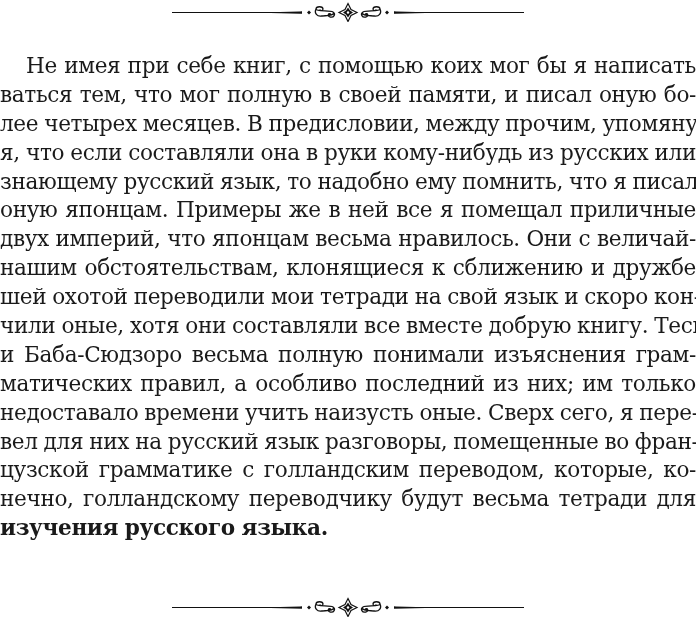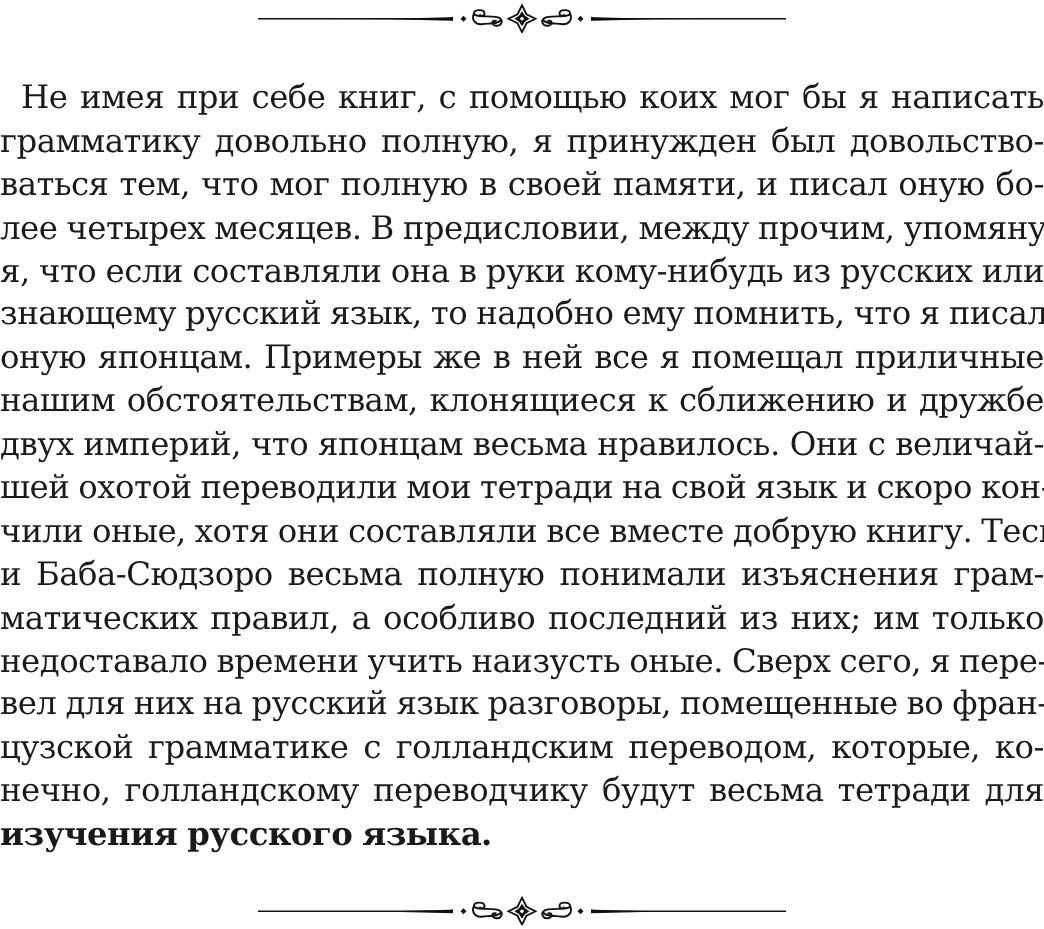--- a/index.html
+++ b/index.html
@@ -34,21 +34,21 @@
       letter-spacing: -0.35px;
       word-spacing: -0.5px;
     }
     .line {
       display: block;
       white-space: nowrap;
       text-align: justify;
       text-align-last: justify;
       height: 28.9px;
     }
-    .line.first { text-indent: 14px; }
+    .line.first { text-indent: 14px; padding-left: 12px; }
     .line.last { text-align-last: left; font-weight: bold; }
   </style>
 </head>
 <body>
 
 <div class="ornament top">
   <svg width="356" height="20" viewBox="0 0 356 20">
     <defs>
       <linearGradient id="lgL" x1="0" x2="1" y1="0" y2="0">
         <stop offset="0" stop-color="#111" stop-opacity="0.9"></stop>
@@ -77,28 +77,27 @@
       <path d="M146 7 C146 4,153 4,153 7 C153 9,150 9,150 7.5 M146 7 C146 10,160 8,163 10 C166 12,164 16,160 15 C157 14,158 11,161 12 M146 7 C144 11,147 15,152 14 C156 13.5,163 14,164 11" fill="none" stroke="#111" stroke-width="1.3"></path>
       <path d="M137 10.5 L139 8.5 L141 10.5 L139 12.5 Z" fill="#111"></path>
       <path d="M2 10.5 L90 10.5 L130 9.5 L132 9.2 L132 11.8 L90 10.8 Z" fill="url(#lgL)"></path>
       <line x1="2" y1="10.5" x2="132" y2="10.5" stroke="#111" stroke-width="1"></line>
     </g>
   </svg>
 </div>
 
 <div class="text-block">
   <span class="line first">Не имея при себе книг, с помощью коих мог бы я написать</span>
-  <span class="line">грамматику довольно полную, я принужден был довольство-</span>
   <span class="line">ваться тем, что мог полную в своей памяти, и писал оную бо-</span>
   <span class="line">лее четырех месяцев. В предисловии, между прочим, упомянул</span>
   <span class="line">я, что если составляли она в руки кому-нибудь из русских или</span>
   <span class="line">знающему русский язык, то надобно ему помнить, что я писал</span>
   <span class="line">оную японцам. Примеры же в ней все я помещал приличные</span>
+  <span class="line">двух империй, что японцам весьма нравилось. Они с величай-</span>
   <span class="line">нашим обстоятельствам, клонящиеся к сближению и дружбе</span>
-  <span class="line">двух империй, что японцам весьма нравилось. Они с величай-</span>
   <span class="line">шей охотой переводили мои тетради на свой язык и скоро кон-</span>
   <span class="line">чили оные, хотя они составляли все вместе добрую книгу. Теске</span>
   <span class="line">и Баба-Сюдзоро весьма полную понимали изъяснения грам-</span>
   <span class="line">матических правил, а особливо последний из них; им только</span>
   <span class="line">недоставало времени учить наизусть оные. Сверх сего, я пере-</span>
   <span class="line">вел для них на русский язык разговоры, помещенные во фран-</span>
   <span class="line">цузской грамматике с голландским переводом, которые, ко-</span>
   <span class="line">нечно, голландскому переводчику будут весьма тетради для</span>
   <span class="line last">изучения русского языка.</span>
 </div>

